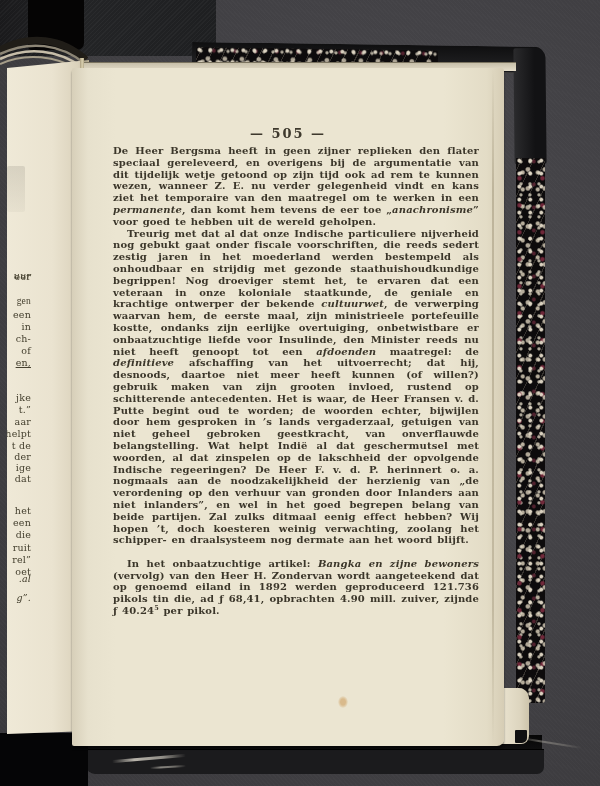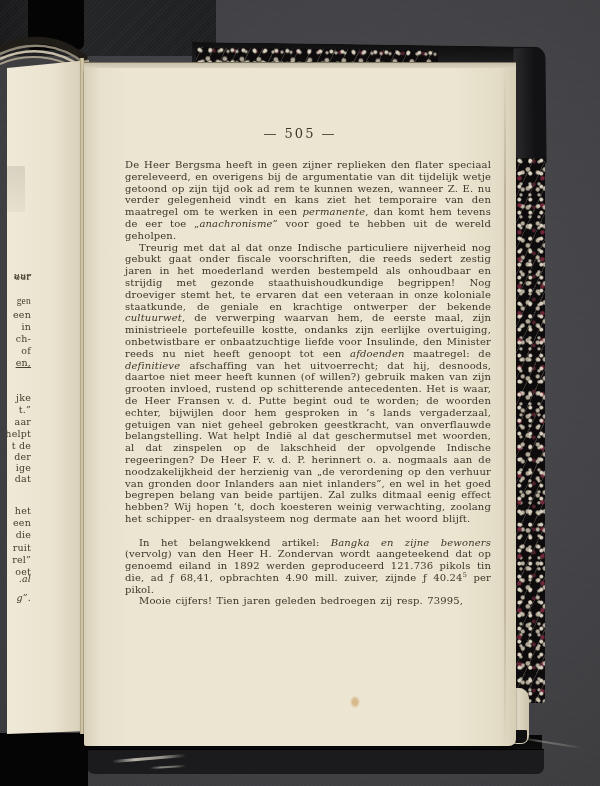--- a/index.html
+++ b/index.html
@@ -99,36 +99,37 @@
   .fore-edge{
     left:498px;top:688px;width:31px;height:56px;z-index:3;
     background:linear-gradient(90deg,#ece6d2,#ddd5bf 70%,#cdc4ab);
     border-radius:4px 10px 8px 4px;
   }
   .fore-edge::after{
     content:"";position:absolute;right:2px;bottom:1px;width:12px;height:13px;
     background:#101011;border-radius:1px 1px 5px 1px;
   }
   .page-right{
-    left:84px;top:68px;width:432px;height:678px;z-index:4;
+    left:72px;top:68px;width:432px;height:678px;z-index:4;
     background:linear-gradient(90deg,#d7cfb9 0,#e7e1cd 16px,#ebe5d1 44px,#ebe5d1 86%,#e3dcc6 96%,#d6cdb5 100%);
     border-radius:2px 3px 7px 2px;
     box-shadow:0 3px 2px rgba(0,0,0,.45);
+    font-weight:bold;
   }
   .crease{left:420px;top:0;width:2px;height:100%;
     background:linear-gradient(180deg,rgba(150,138,110,0),rgba(150,138,110,.45) 18%,rgba(150,138,110,.38) 80%,rgba(150,138,110,0));}
   .stain{left:266px;top:628px;width:10px;height:12px;border-radius:50%;
     background:radial-gradient(#d9ba8c 0 35%,rgba(217,186,140,0) 75%);}
   
   .page-number{
     margin-top:58px;text-align:center;
     font-size:13px;letter-spacing:2px;color:#3e392d;
   }
   .text-block{
-    margin:18px 25px 0 41px;
+    margin:4px 25px 0 41px;
     font-size:10px;line-height:11.8px;text-align:justify;
     color:#3b362a;letter-spacing:.15px;word-spacing:1px;
   }
   .text-block p{margin:0;}
   .text-block p.indent{text-indent:14px;}
   .text-block p.spaced{margin-top:11.8px;}
   .text-block sup{font-size:6.5px;line-height:0;}
 </style>
 </head>
 <body>
@@ -190,17 +191,16 @@
 <div class="abs gutter"></div>
 <div class="abs page-top-edge"></div>
 <div class="abs fore-edge"></div>
 
 <div class="abs page-right">
   <div class="abs crease"></div>
   <div class="page-number">— 505 —</div>
   <div class="text-block" id="text-block">
       <p class="flush"><span>De Heer Bergsma heeft in geen zijner replieken den flater speciaal gereleveerd, en overigens bij de argumentatie van dit tijdelijk wetje getoond op zijn tijd ook ad rem te kunnen wezen, wanneer Z. E. nu verder gelegenheid vindt en kans ziet het temporaire van den maatregel om te werken in een </span><i>permanente</i><span>, dan komt hem tevens de eer toe „</span><i>anachronisme</i><span>” voor goed te hebben uit de wereld geholpen.</span></p>
       <p class="indent"><span>Treurig met dat al dat onze Indische particuliere nijverheid nog gebukt gaat onder fiscale voorschriften, die reeds sedert zestig jaren in het moederland werden bestempeld als onhoudbaar en strijdig met gezonde staathuishoudkundige begrippen!  Nog droeviger stemt het, te ervaren dat een veteraan in onze koloniale staatkunde, de geniale en krachtige ontwerper der bekende </span><i>cultuurwet</i><span>, de verwerping waarvan hem, de eerste maal, zijn ministrieele portefeuille kostte, ondanks zijn eerlijke overtuiging, onbetwistbare er onbaatzuchtige liefde voor Insulinde, den Minister reeds nu niet heeft genoopt tot een </span><i>afdoenden</i><span> maatregel: de </span><i>definitieve</i><span> afschaffing van het uitvoerrecht; dat hij, desnoods, daartoe niet meer heeft kunnen (of willen?) gebruik maken van zijn grooten invloed, rustend op schitterende antecedenten. Het is waar, de Heer Fransen v. d. Putte begint oud te worden; de woorden echter, bijwijlen door hem gesproken in ’s lands vergaderzaal, getuigen van niet geheel gebroken geestkracht, van onverflauwde belangstelling.  Wat helpt Indië al dat geschermutsel met woorden, al dat zinspelen op de lakschheid der opvolgende Indische regeeringen?  De Heer F. v. d. P. herinnert o. a. nogmaals aan de noodzakelijkheid der herzienig van „de verordening op den verhuur van gronden door Inlanders aan niet inlanders”, en wel in het goed begrepen belang van beide partijen.  Zal zulks ditmaal eenig effect hebben?  Wij hopen ’t, doch koesteren weinig verwachting, zoolang het schipper- en draalsysteem nog dermate aan het woord blijft.</span></p>
-      <p class="indent spaced"><span>In het belangwekkend artikel: </span><i>Bangka en zijne bewoners</i><span> (vervolg) van den Heer H. Zondervan wordt aangeteekend dat op genoemd eiland in 1892 werden geproduceerd 121.736 pikols tin die, ad ƒ 68,41, opbrachten 4.90 mill. zuiver, zijnde ƒ 40.24</span><sup>5</sup><span> per pikol.</span></p>
-      <p class="indent"><span>Mooie cijfers!  Tien jaren geleden bedroegen zij resp. 73995,</span></p>
+      <p class="indent spaced"><span>In het onbaatzuchtige artikel: </span><i>Bangka en zijne bewoners</i><span> (vervolg) van den Heer H. Zondervan wordt aangeteekend dat op genoemd eiland in 1892 werden geproduceerd 121.736 pikols tin die, ad ƒ 68,41, opbrachten 4.90 mill. zuiver, zijnde ƒ 40.24</span><sup>5</sup><span> per pikol.</span></p>
     </div>
   <div class="abs stain"></div>
 </div>
 
 </body></html>

